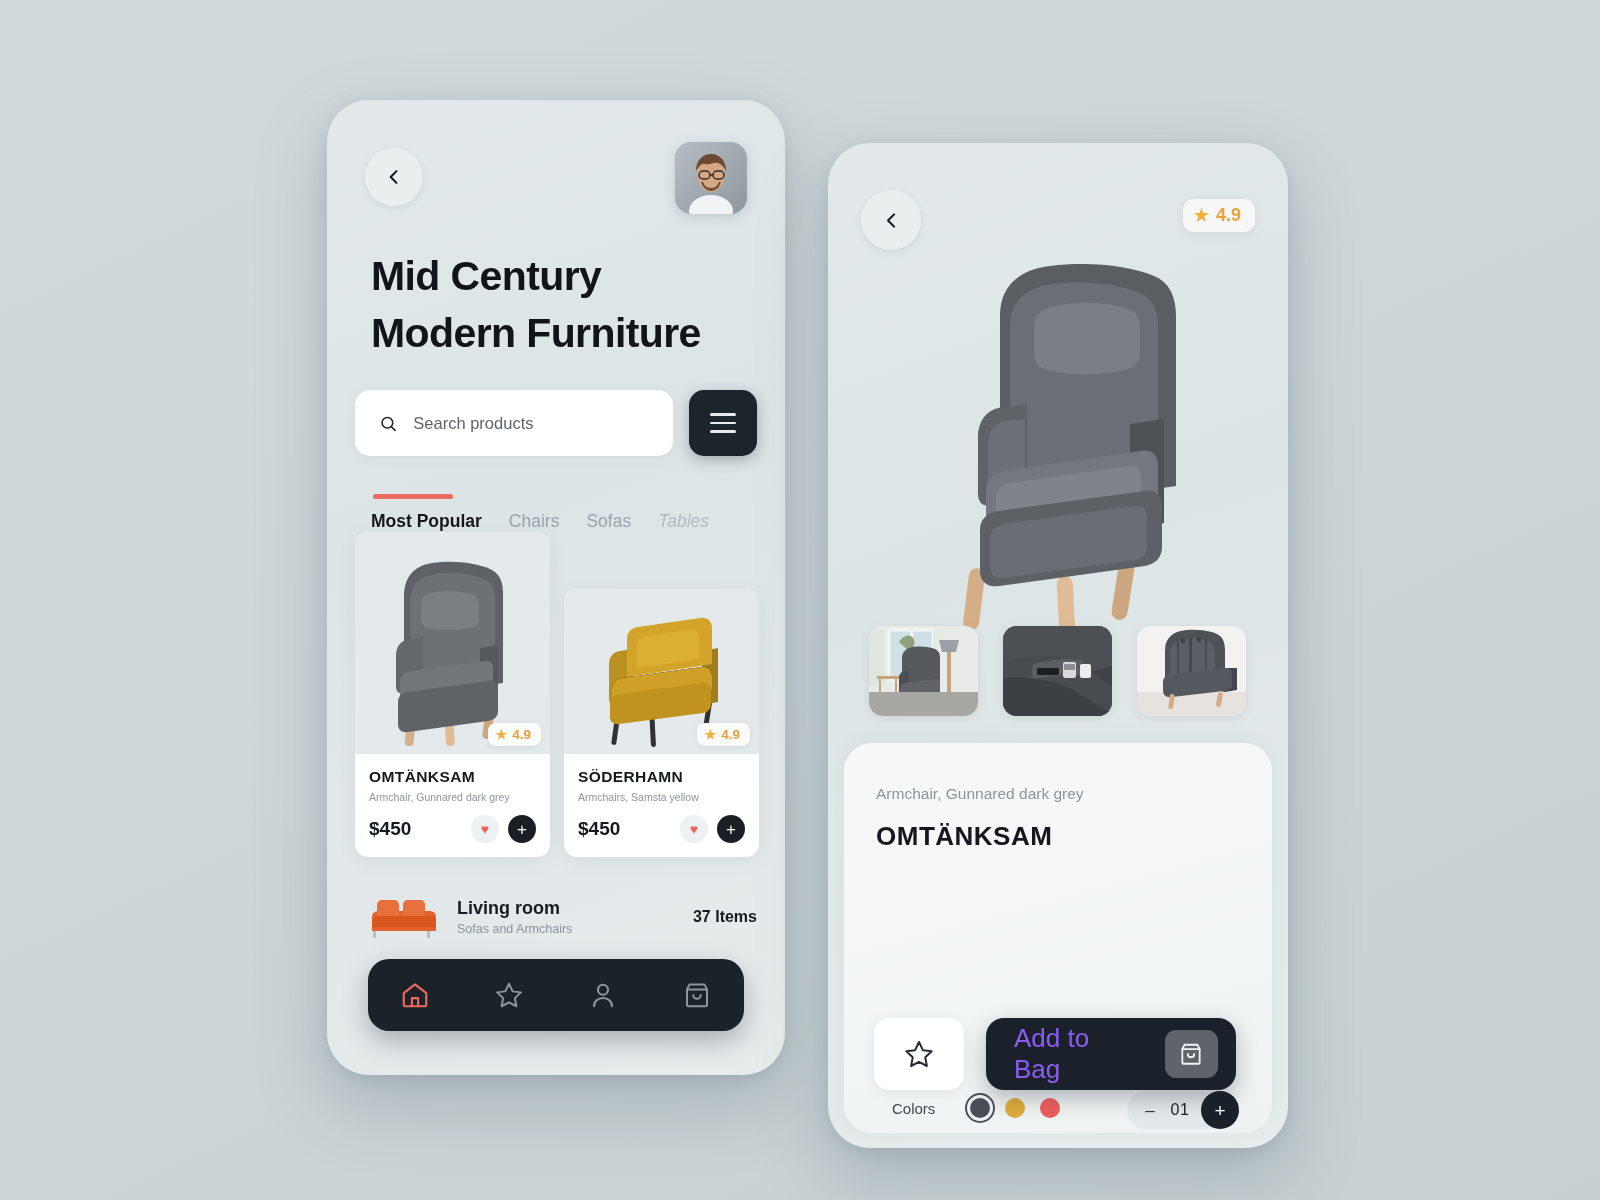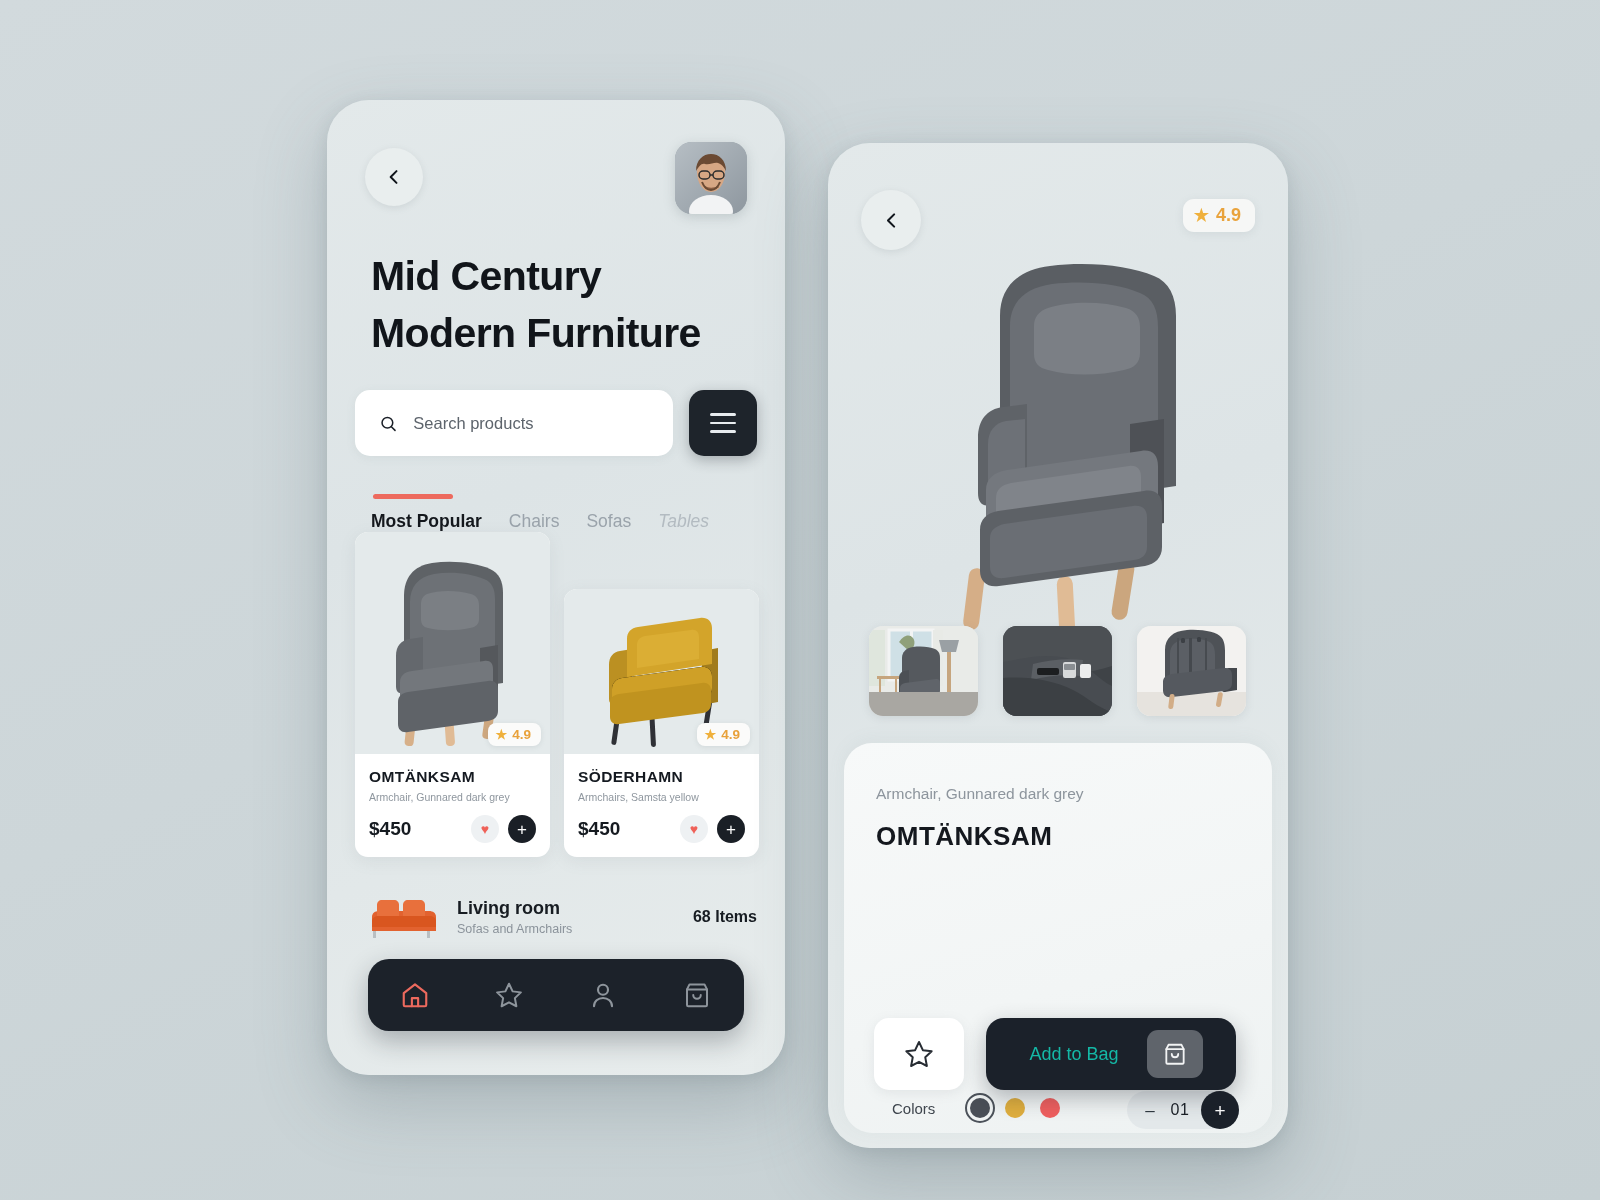--- a/index.html
+++ b/index.html
@@ -249,21 +249,21 @@
     display: flex; align-items: center; justify-content: center;
     box-shadow: 0 3px 12px rgba(120,135,140,0.13);
   }
   .bag-btn {
     flex: 1; height: 72px; border-radius: 18px;
     background: #1b212a;
     display: flex; align-items: center; justify-content: center;
     gap: 28px; padding: 0 18px 0 28px;
     box-shadow: 0 8px 22px rgba(27,33,42,0.30);
   }
-  .bag-label { font-size: 18px; color: #14b8a6; font-weight: 400; }
+  .bag-label { font-size: 26px; color: #8b5cf6; font-weight: 400; }
   .bag-icon-box {
     width: 56px; height: 48px; border-radius: 11px;
     background: #5f646b;
     display: flex; align-items: center; justify-content: center;
   }
 </style>
 </head>
 <body>
 
 <div class="phone" id="phone-home">
@@ -407,21 +407,21 @@
       <rect x="60" y="36" width="3" height="9" fill="#b9bfc2"></rect>
       <path d="M5 24c0-4 3-6 7-6h50c4 0 7 2 7 6v14H5z" fill="#e2622f"></path>
       <path d="M10 12c0-3 2-5 5-5h12c3 0 5 2 5 5v12H10z" fill="#e8703c"></path>
       <path d="M36 12c0-3 2-5 5-5h12c3 0 5 2 5 5v12H36z" fill="#e8703c"></path>
       <path d="M5 28c0-3 3-5 7-5h50c4 0 7 2 7 5v6H5z" fill="#d9561f"></path>
     </svg>
     <div class="room-text">
       <div class="room-title">Living room</div>
       <div class="room-sub">Sofas and Armchairs</div>
     </div>
-    <div class="room-count">68 Items</div>
+    <div class="room-count">37 Items</div>
   </div>
 
   <div class="bottom-nav">
     <div class="nav-item">
       <svg width="30" height="30" viewBox="0 0 24 24" fill="none" stroke="#ed6a5e" stroke-width="1.7" stroke-linecap="round" stroke-linejoin="round">
         <path d="M3 10.5 12 3.5l9 7V20a1 1 0 0 1-1 1H4a1 1 0 0 1-1-1z"></path>
         <path d="M9.5 21v-6.5h5V21"></path>
       </svg>
     </div>
     <div class="nav-item">

